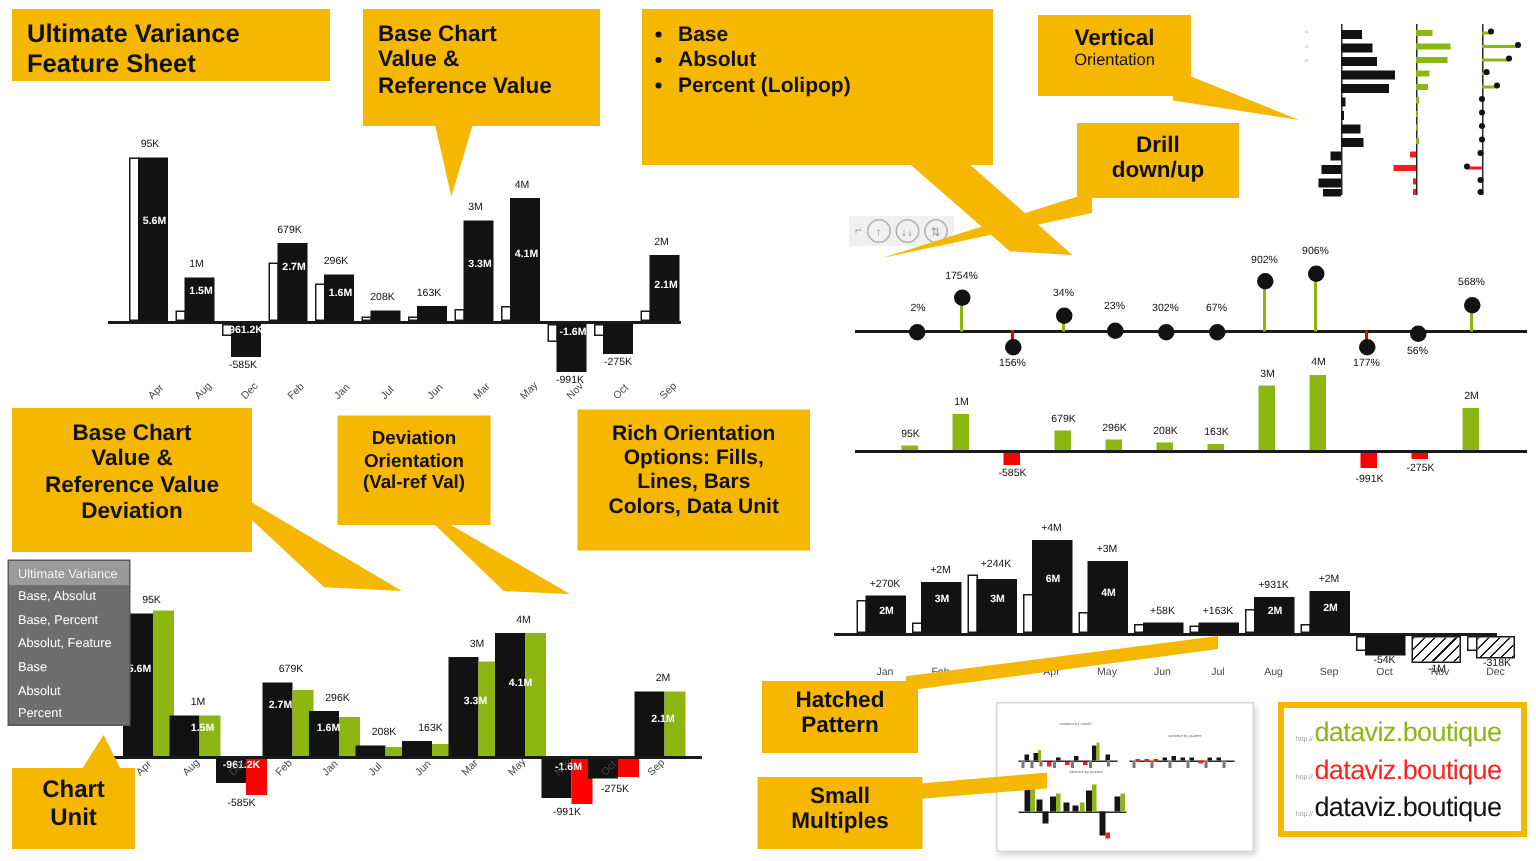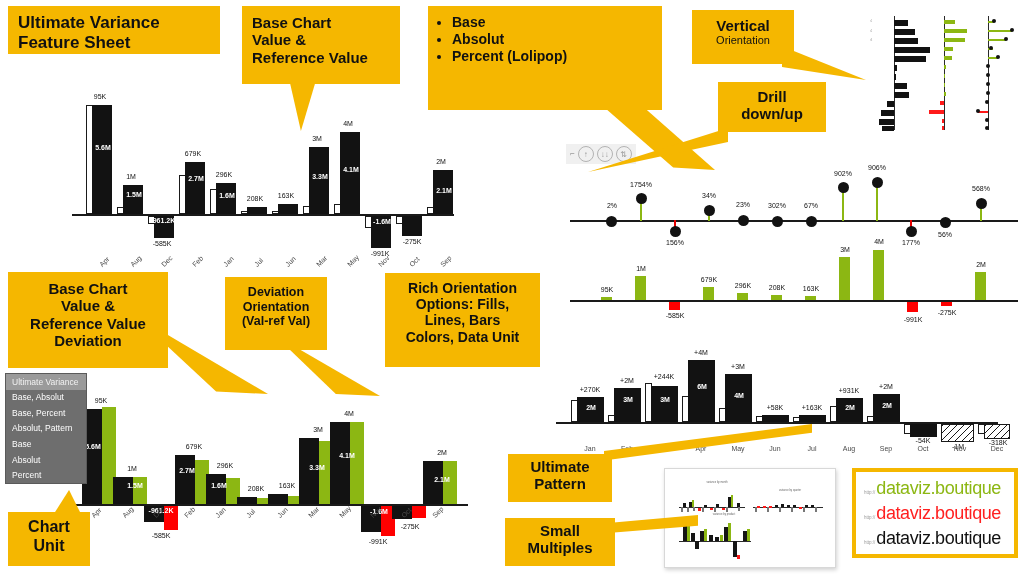--- a/index.html
+++ b/index.html
@@ -538,34 +538,34 @@
     <div class="xlab" style="left:262px;top:136px;">May</div>
     <div class="xlab" style="left:293px;top:136px;">Nov</div>
     <div class="xlab" style="left:324px;top:136px;">Oct</div>
     <div class="xlab" style="left:355px;top:136px;">Sep</div>
   </div>
 
   <div class="dropdown" style="left:6px;top:374px;width:80px;">
     <div class="opt sel">Ultimate Variance</div>
     <div class="opt">Base, Absolut</div>
     <div class="opt">Base, Percent</div>
-    <div class="opt">Absolut, Pattern</div>
+    <div class="opt">Absolut, Feature</div>
     <div class="opt">Base</div>
     <div class="opt">Absolut</div>
     <div class="opt">Percent</div>
   </div>
 
   <div class="tail" style="left:50px;top:490px;width:34px;height:30px;clip-path:polygon(56% 0,100% 100%,0 100%);"></div>
   <div class="callout center" style="left:8px;top:512px;width:82px;height:54px;font-size:16px;padding-top:6px;">
     <span>Chart</span><br>
     <span>Unit</span>
   </div>
 
   <div class="callout center" style="left:508px;top:454px;width:104px;height:48px;font-size:15px;padding-top:4px;">
-    <span>Ultimate</span><br>
+    <span>Hatched</span><br>
     <span>Pattern</span>
   </div>
   <div class="tail" style="left:604px;top:424px;width:208px;height:48px;clip-path:polygon(100% 0,100% 18%,0 76%,0 56%);"></div>
 
   <div class="callout center" style="left:505px;top:518px;width:110px;height:48px;font-size:15px;padding-top:4px;">
     <span>Small</span><br>
     <span>Multiples</span>
   </div>
   <div class="tail" style="left:608px;top:510px;width:90px;height:28px;clip-path:polygon(100% 18%,100% 56%,0 82%,0 46%);"></div>
 

